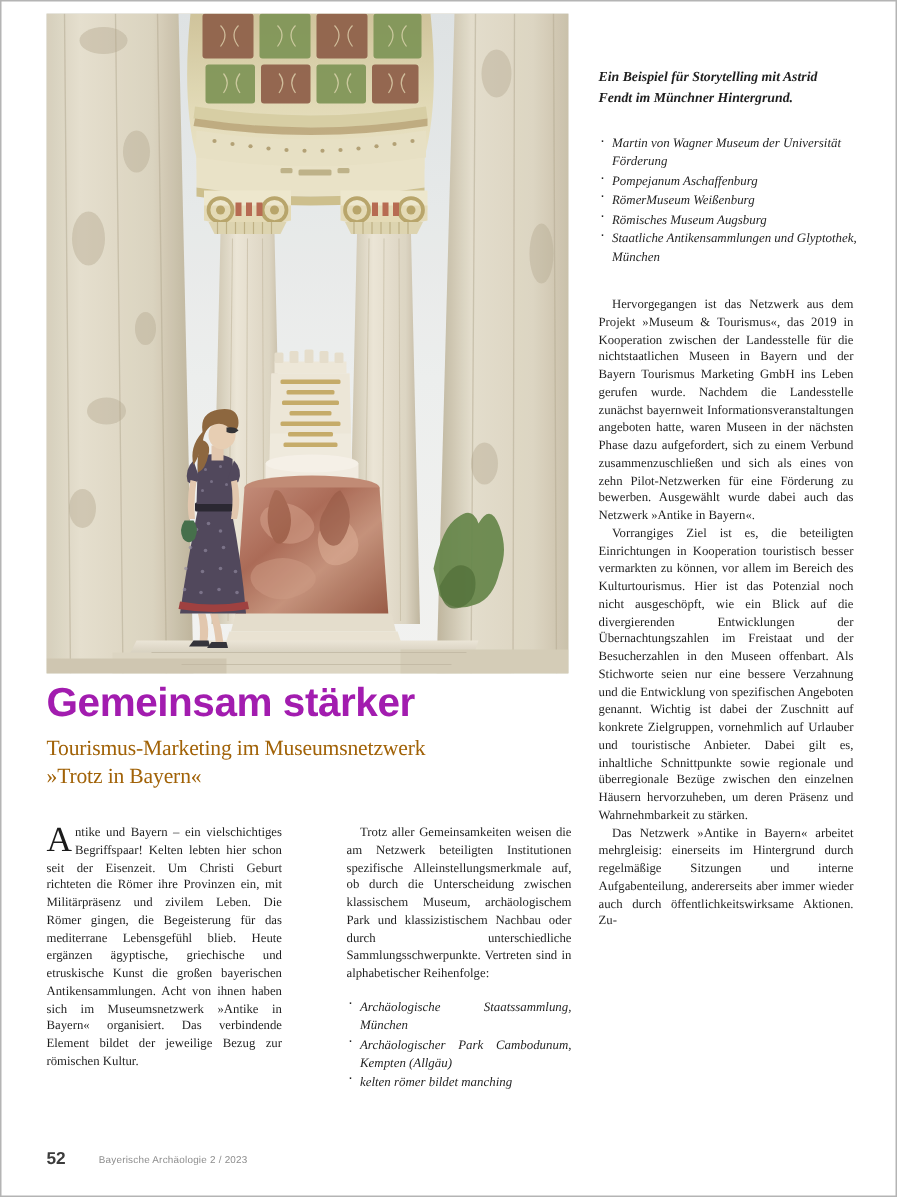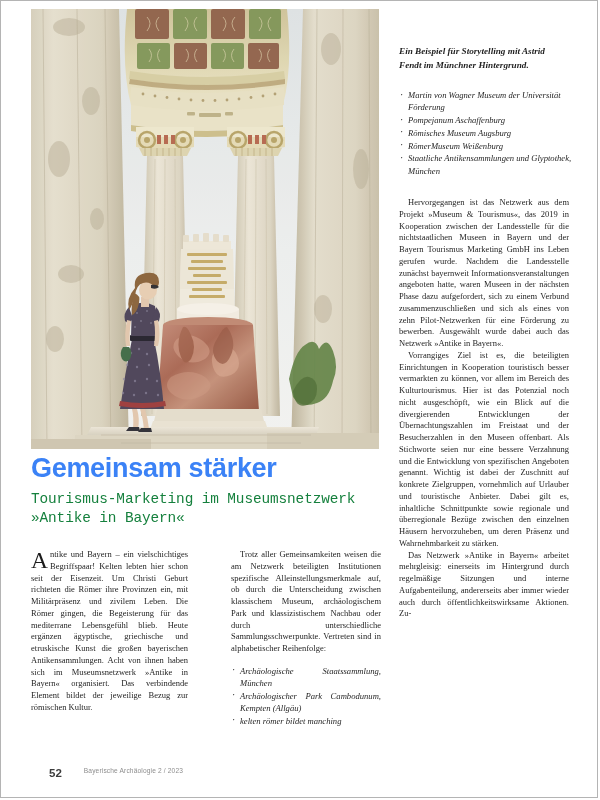--- a/index.html
+++ b/index.html
@@ -43,28 +43,28 @@
     left: 30px;
     top: 452px;
     width: 350px;
   }
   .headline {
     font-family: "Liberation Sans", sans-serif;
     font-weight: bold;
     font-size: 27px;
     line-height: 31px;
     letter-spacing: -0.3px;
-    color: #3b82f6;
+    color: #a21caf;
     margin: 0;
   }
   .subhead {
-    font-family: Liberation Mono, monospace;
+    font-family: Liberation Serif, serif;
     font-size: 14.4px;
     line-height: 18.6px;
-    color: #15803d;
+    color: #a16207;
     margin: 6px 0 0 0;
     letter-spacing: -0.1px;
   }
 
   
   .col {
     position: absolute;
     font-family: "Liberation Serif", serif;
     font-size: 8.5px;
     line-height: 11.75px;
@@ -135,24 +135,24 @@
     position: absolute;
     left: 1px;
     top: -0.5px;
     font-style: normal;
     font-size: 10px;
   }
 
   
   .footer {
     position: absolute;
-    left: 48px;
+    left: 30px;
     bottom: 18px;
     display: flex;
-    align-items: flex-start;
+    align-items: center;
   }
   .folio {
     font-family: "Liberation Sans", sans-serif;
     font-weight: bold;
     font-size: 11.5px;
     color: #3c3c3c;
     margin-right: 22px;
   }
   .pubinfo {
     font-family: "Liberation Sans", sans-serif;
@@ -440,31 +440,31 @@
 
         <rect x="0" y="0" width="348" height="440" fill="#d8c9a8" opacity="0.05"></rect>
       </g>
     </svg>
   </div>
 
   <div class="headline-block">
     <h1 class="headline">Gemeinsam stärker</h1>
     <p class="subhead">
       <span>Tourismus-Marketing im Museumsnetzwerk</span><br>
-      <span>»Antike in Bayern«</span>
+      <span>»Trotz in Bayern«</span>
     </p>
   </div>
 
   <div class="intro">Ein Beispiel für Storytelling mit Astrid Fendt im Münchner Hintergrund.</div>
 
   <ul class="museum-list">
     <li>Martin von Wagner Museum der Universität Förderung</li>
     <li>Pompejanum Aschaffenburg</li>
+    <li>RömerMuseum Weißenburg</li>
     <li>Römisches Museum Augsburg</li>
-    <li>RömerMuseum Weißenburg</li>
     <li>Staatliche Antikensammlungen und Glyptothek, München</li>
   </ul>
 
   <div class="col" id="col-left">
     <p class="dropcap noindent">Antike und Bayern – ein vielschichtiges Begriffspaar! Kelten lebten hier schon seit der Eisenzeit. Um Christi Geburt richteten die Römer ihre Provinzen ein, mit Militärpräsenz und zivilem Leben. Die Römer gingen, die Begeisterung für das mediterrane Lebensgefühl blieb. Heute ergänzen ägyptische, griechische und etruskische Kunst die großen bayerischen Antikensammlungen. Acht von ihnen haben sich im Museumsnetzwerk »Antike in Bayern« organisiert. Das verbindende Element bildet der jeweilige Bezug zur römischen Kultur.</p>
   </div>
 
   <div class="col" id="col-mid">
     <p>Trotz aller Gemeinsamkeiten weisen die am Netzwerk beteiligten Institutionen spezifische Alleinstellungsmerkmale auf, ob durch die Unterscheidung zwischen klassischem Museum, archäologischem Park und klassizistischem Nachbau oder durch unterschiedliche Sammlungsschwerpunkte. Vertreten sind in alphabetischer Reihenfolge:</p>
     <ul class="list-inline">

